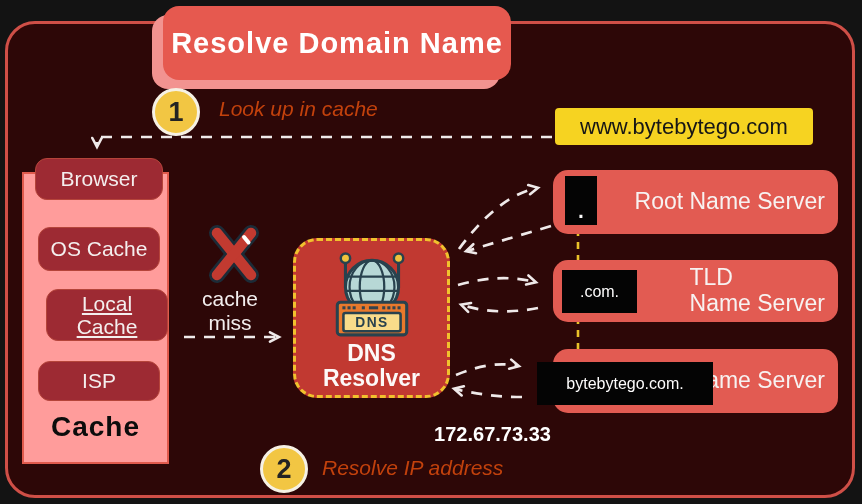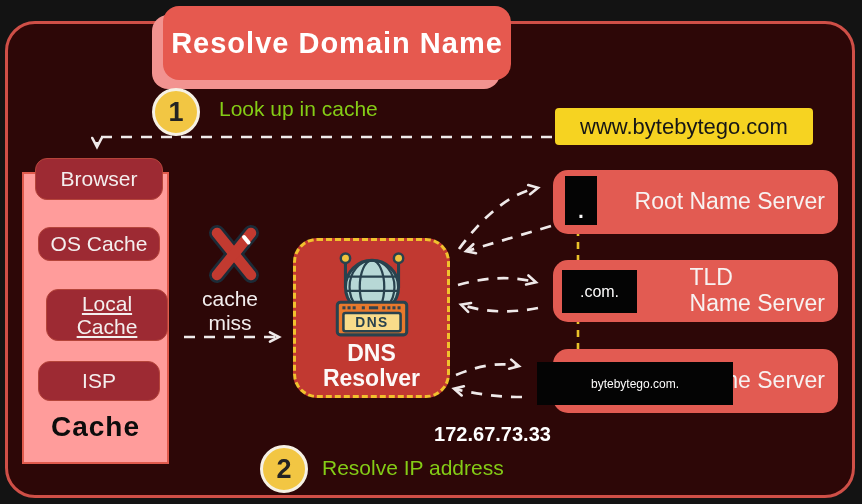--- a/index.html
+++ b/index.html
@@ -22,21 +22,21 @@
     color:#ffffff; font-size:29px; font-weight:bold; letter-spacing:1px;
     z-index:4;
   }
 
   .badge {
     position:absolute; width:48px; height:48px; border-radius:50%;
     background:#f2c643; border:3px solid #f6f1e4;
     display:flex; align-items:center; justify-content:center;
     color:#232323; font-size:27px; font-weight:bold; z-index:4;
   }
-  .step-label { position:absolute; color:#84cc16; font-size:21px; z-index:4; }
+  .step-label { position:absolute; color:#c2410c; font-size:21px; z-index:4;font-style:italic; }
 
   .domain-box {
     position:absolute; left:555px; top:108px; width:258px; height:37px;
     background:#f6d321; border-radius:4px;
     display:flex; align-items:center; justify-content:center;
     color:#161616; font-size:22px; z-index:4;
   }
 
   .cache-panel {
     position:absolute; left:22px; top:172px; width:147px; height:292px;
@@ -120,21 +120,21 @@
 
   <div class="badge" style="left:152px; top:88px;">
     <span>1</span>
   </div>
   <div class="step-label" style="left:219px; top:97px;">Look up in cache</div>
 
   <div class="domain-box">www.bytebytego.com</div>
 
   <div class="cache-panel"></div>
   <div class="dark-box" style="left:35px; top:158px; width:128px; height:42px;">Browser</div>
-  <div class="dark-box" style="left:38px; top:227px; width:122px; height:34px;">OS Cache</div>
+  <div class="dark-box" style="left:38px; top:227px; width:122px; height:44px;">OS Cache</div>
   <div class="dark-box" style="left:46px; top:289px; width:122px; height:52px; padding:0 22px;text-decoration:underline;">Local Cache</div>
   <div class="dark-box" style="left:38px; top:361px; width:122px; height:40px;">ISP</div>
   <div class="cache-title">Cache</div>
 
   <svg class="x-icon" width="60" height="64" viewBox="0 0 60 64">
     <g stroke-linecap="round" fill="none">
       <path d="M13 11 L47 53" stroke="#1c2b37" stroke-width="16"></path>
       <path d="M47 11 L13 53" stroke="#1c2b37" stroke-width="16"></path>
       <path d="M13 11 L47 53" stroke="#c23a30" stroke-width="10.5"></path>
       <path d="M47 11 L13 53" stroke="#c23a30" stroke-width="10.5"></path>
@@ -196,21 +196,21 @@
 
   <div class="server-box" style="top:260px; height:62px;">
     <div class="black-tag" style="left:9px; top:10px; width:75px; height:43px; font-size:16px;">.com.</div>
     <div class="server-name">
       <span>TLD</span>
       <span>Name Server</span>
     </div>
   </div>
 
   <div class="server-box" style="top:349px; height:64px;">
-    <div class="black-tag" style="left:-16px; top:13px; width:196px; height:43px; font-size:12px;text-align:center;">bytebytego.com.</div>
+    <div class="black-tag" style="left:-16px; top:13px; width:176px; height:43px; font-size:16px;text-align:center;">bytebytego.com.</div>
     <div class="server-name">
       <span>Name Server</span>
     </div>
   </div>
 
   <div class="ip-text">172.67.73.33</div>
 
   <div class="badge" style="left:260px; top:445px;">
     <span>2</span>
   </div>

